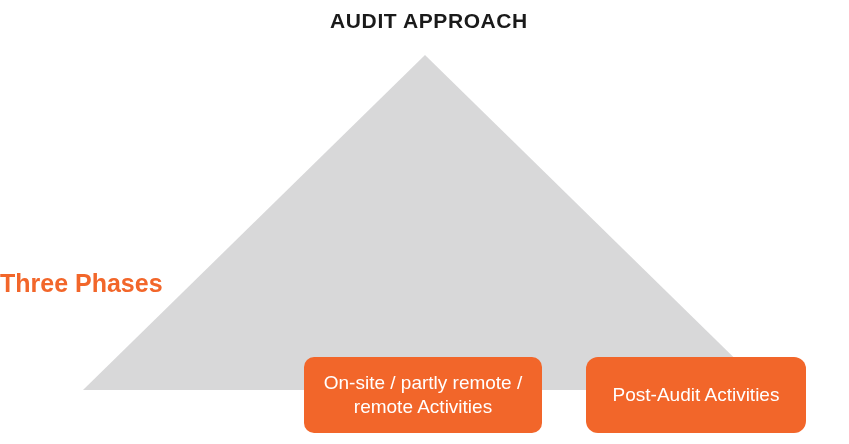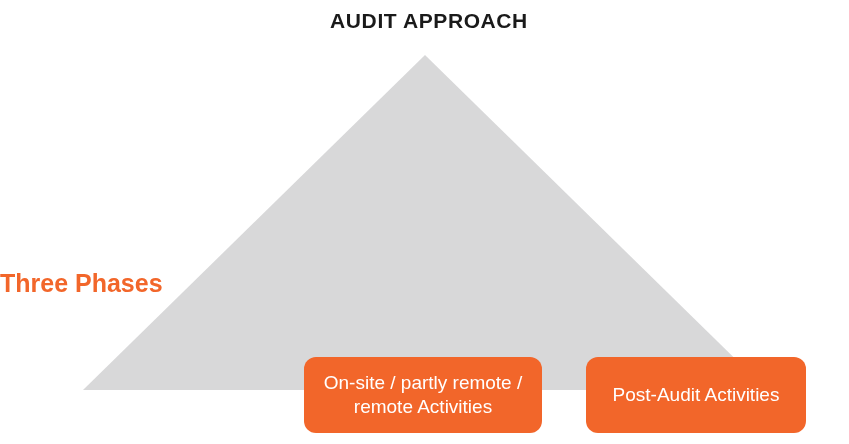--- a/index.html
+++ b/index.html
@@ -59,21 +59,21 @@
     align-items: center;
     justify-content: center;
     text-align: center;
     box-sizing: border-box;
     padding: 4px 8px;
   }
   .phase-box .label {
     display: inline-block;
   }
   .phase-box-1 { left: 8px;   width: 219px; }
-  .phase-box-2 { left: 304px; width: 238px; }
+  .phase-box-2 { left: 304px; width: 238px; border-radius: 10px; }
   .phase-box-3 { left: 586px; width: 220px; }
   .phase-box-2 .label { max-width: 224px; }
 </style>
 </head>
 <body>
 
 <div class="stage">
 
   <div class="diagram-title">AUDIT APPROACH</div>
 

